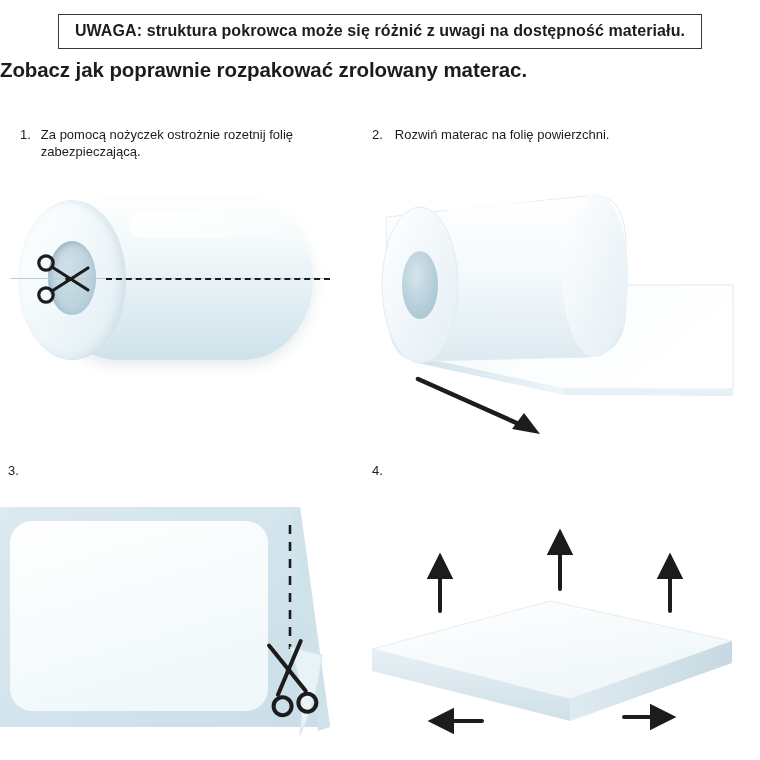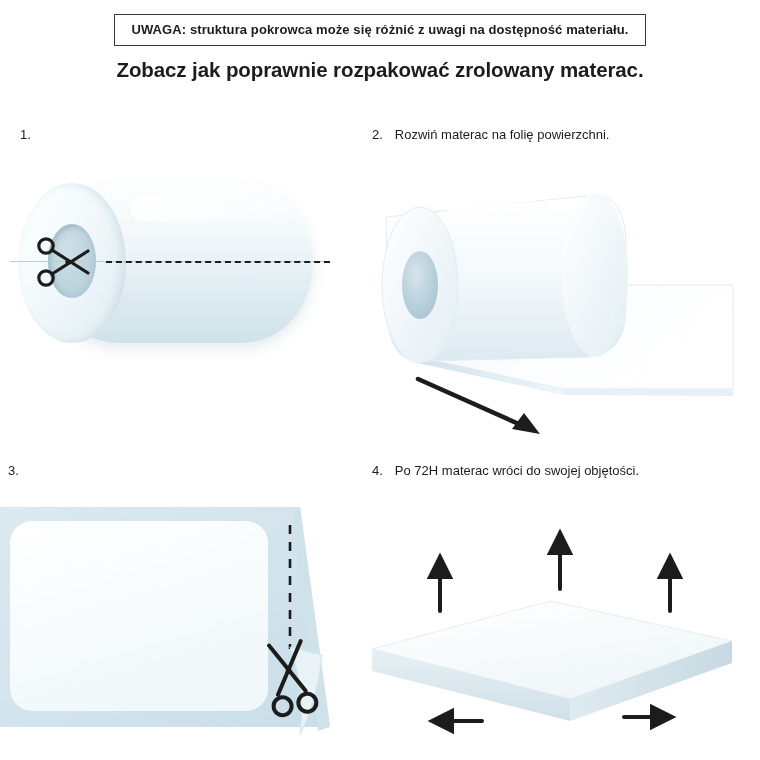--- a/index.html
+++ b/index.html
@@ -21,34 +21,33 @@
     position: absolute;
     top: 14px;
     left: 0;
     width: 760px;
     display: flex;
     justify-content: center;
   }
   .notice {
     border: 1px solid #3a3a3a;
     padding: 7px 16px 8px 16px;
-    font-size: 13px;
+    font-size: 16px;
     font-weight: bold;
     letter-spacing: 0.1px;
     white-space: nowrap;
     background: #fff;
   }
 
   
   .heading {
     position: absolute;
     top: 58px;
     left: 0;
     width: 760px;
-    text-align: center;
     font-size: 20.5px;
     font-weight: bold;
     letter-spacing: -0.1px;
   }
 
   
   .step {
     position: absolute;
   }
   .step-caption {
@@ -151,20 +150,21 @@
 
 <div class="notice-wrap">
   <div class="notice">UWAGA: struktura pokrowca może się różnić z uwagi na dostępność materiału.</div>
 </div>
 
 <div class="heading">Zobacz jak poprawnie rozpakować zrolowany materac.</div>
 
 <div class="step" id="step1">
   <div class="step-caption">
     <span class="step-num">1.</span>
+    <span class="step-text">Za pomocą nożyczek ostrożnie rozetnij folię zabezpieczającą.</span>
   </div>
 
   <div class="art" id="art1">
     <div class="cyl-body"></div>
     <div class="cyl-highlight"></div>
     <div class="cyl-cap"></div>
     <div class="cyl-hole"></div>
     <div class="cut-line-solid"></div>
     <div class="cut-line-dashed"></div>
     <svg class="scissors1" viewBox="0 0 60 58">
@@ -272,21 +272,20 @@
         </g>
         <circle cx="26" cy="36" r="3" fill="#1c1c1c"></circle>
       </g>
     </svg>
   </div>
 </div>
 
 <div class="step" id="step4">
   <div class="step-caption">
     <span class="step-num">4.</span>
-    <span class="step-text">Po 72H materac wróci do swojej objętości.</span>
   </div>
 
   <div class="art" id="art4">
     <svg width="380" height="280" viewBox="0 0 380 280">
       <defs>
         <linearGradient id="g4top" x1="0" y1="0" x2="0.6" y2="1">
           <stop offset="0%" stop-color="#ffffff"></stop>
           <stop offset="100%" stop-color="#eff6f9"></stop>
         </linearGradient>
         <linearGradient id="g4front" x1="0" y1="0" x2="0" y2="1">

